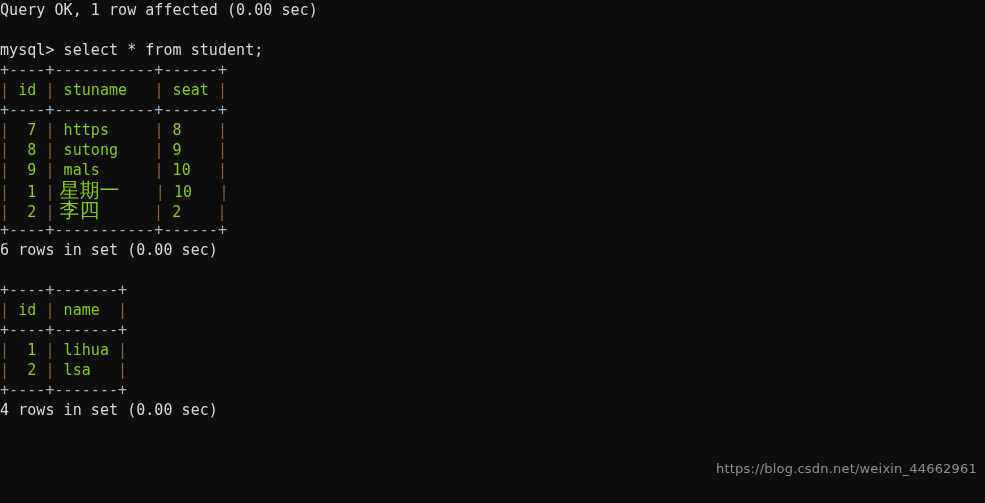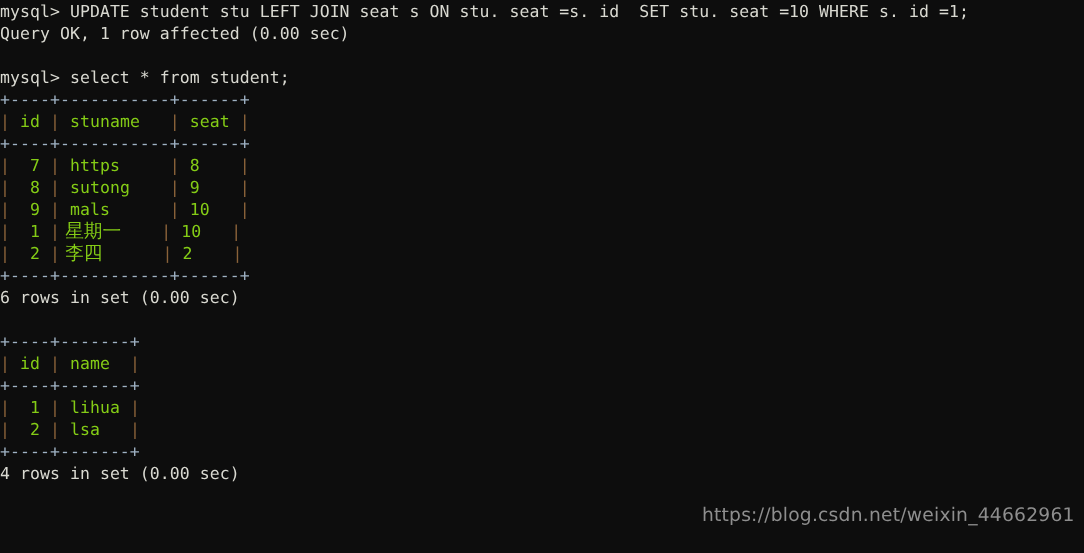--- a/index.html
+++ b/index.html
@@ -43,42 +43,41 @@
   .line.datarow {
     color: #d9d9d1;
   }
   .pipe {
     color: #8a6239;
   }
   .cell {
     color: #84cc16;
   }
   .cjk {
-    font-family: Liberation Sans, sans-serif;
-    font-size: 17px;
+    font-family: Liberation Serif, serif;
+    font-size: 20px;
     letter-spacing: 0;
   }
   #watermark {
     position: absolute;
     right: 8px;
     bottom: 24px;
     font-family: "DejaVu Sans", "Liberation Sans", sans-serif;
-    font-size: 17px;
+    font-size: 13px;
     color: #8e8e8e;
     letter-spacing: 0.2px;
     white-space: pre;
   }
 </style>
 </head>
 <body>
 
 <div id="terminal">
   <div id="screen">
 
-    <div class="line">mysql&gt; UPDATE student stu LEFT JOIN seat s ON stu. seat =s. id  SET stu. seat =10 WHERE s. id =1;</div>
     <div class="line">Query OK, 1 row affected (0.00 sec)</div>
     <div class="line blank"> </div>
 
     <div class="line">mysql&gt; select * from student;</div>
     <div class="line rule">+----+-----------+------+</div>
 
     <div class="line datarow"><span class="pipe">|</span><span class="cell"> id </span><span class="pipe">|</span><span class="cell"> stuname   </span><span class="pipe">|</span><span class="cell"> seat </span><span class="pipe">|</span></div>
 
     <div class="line rule">+----+-----------+------+</div>
 

